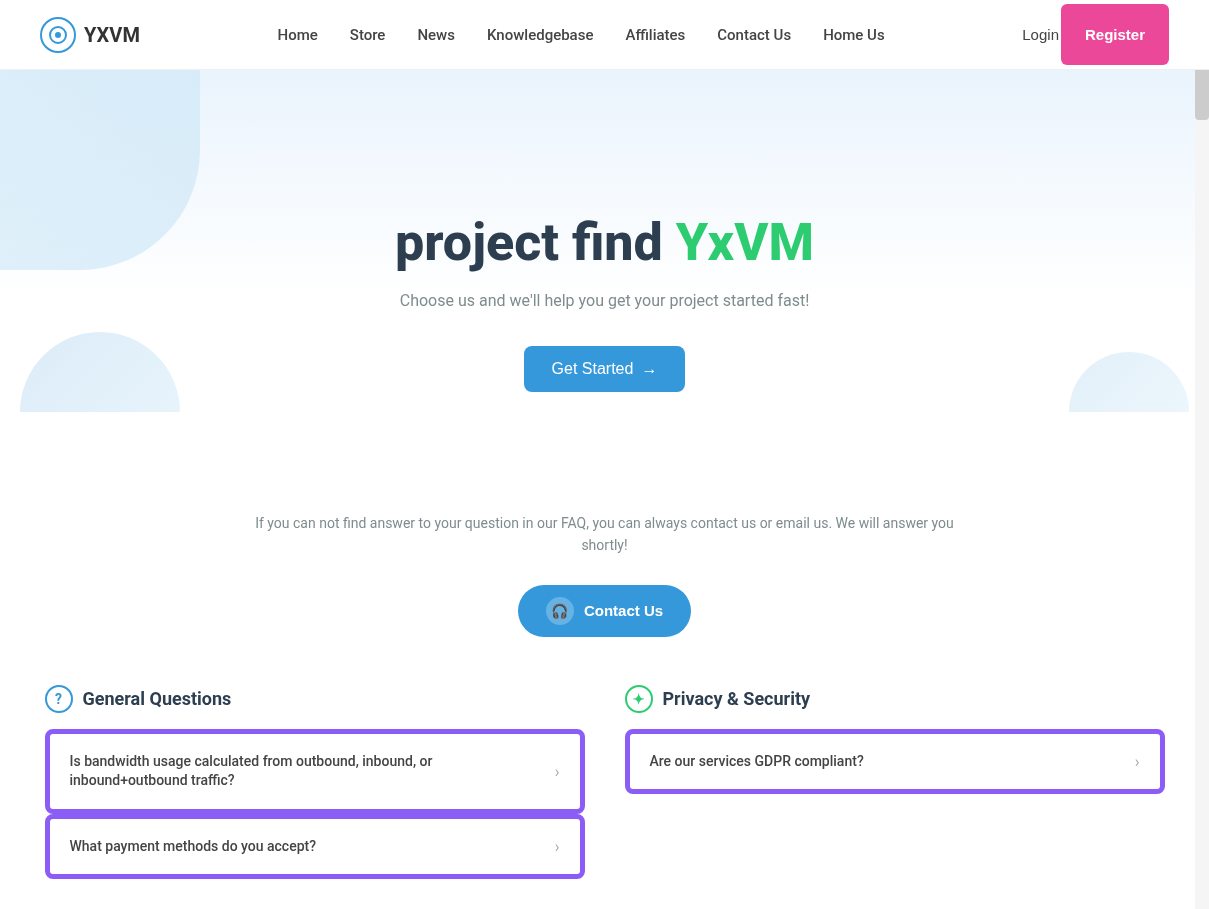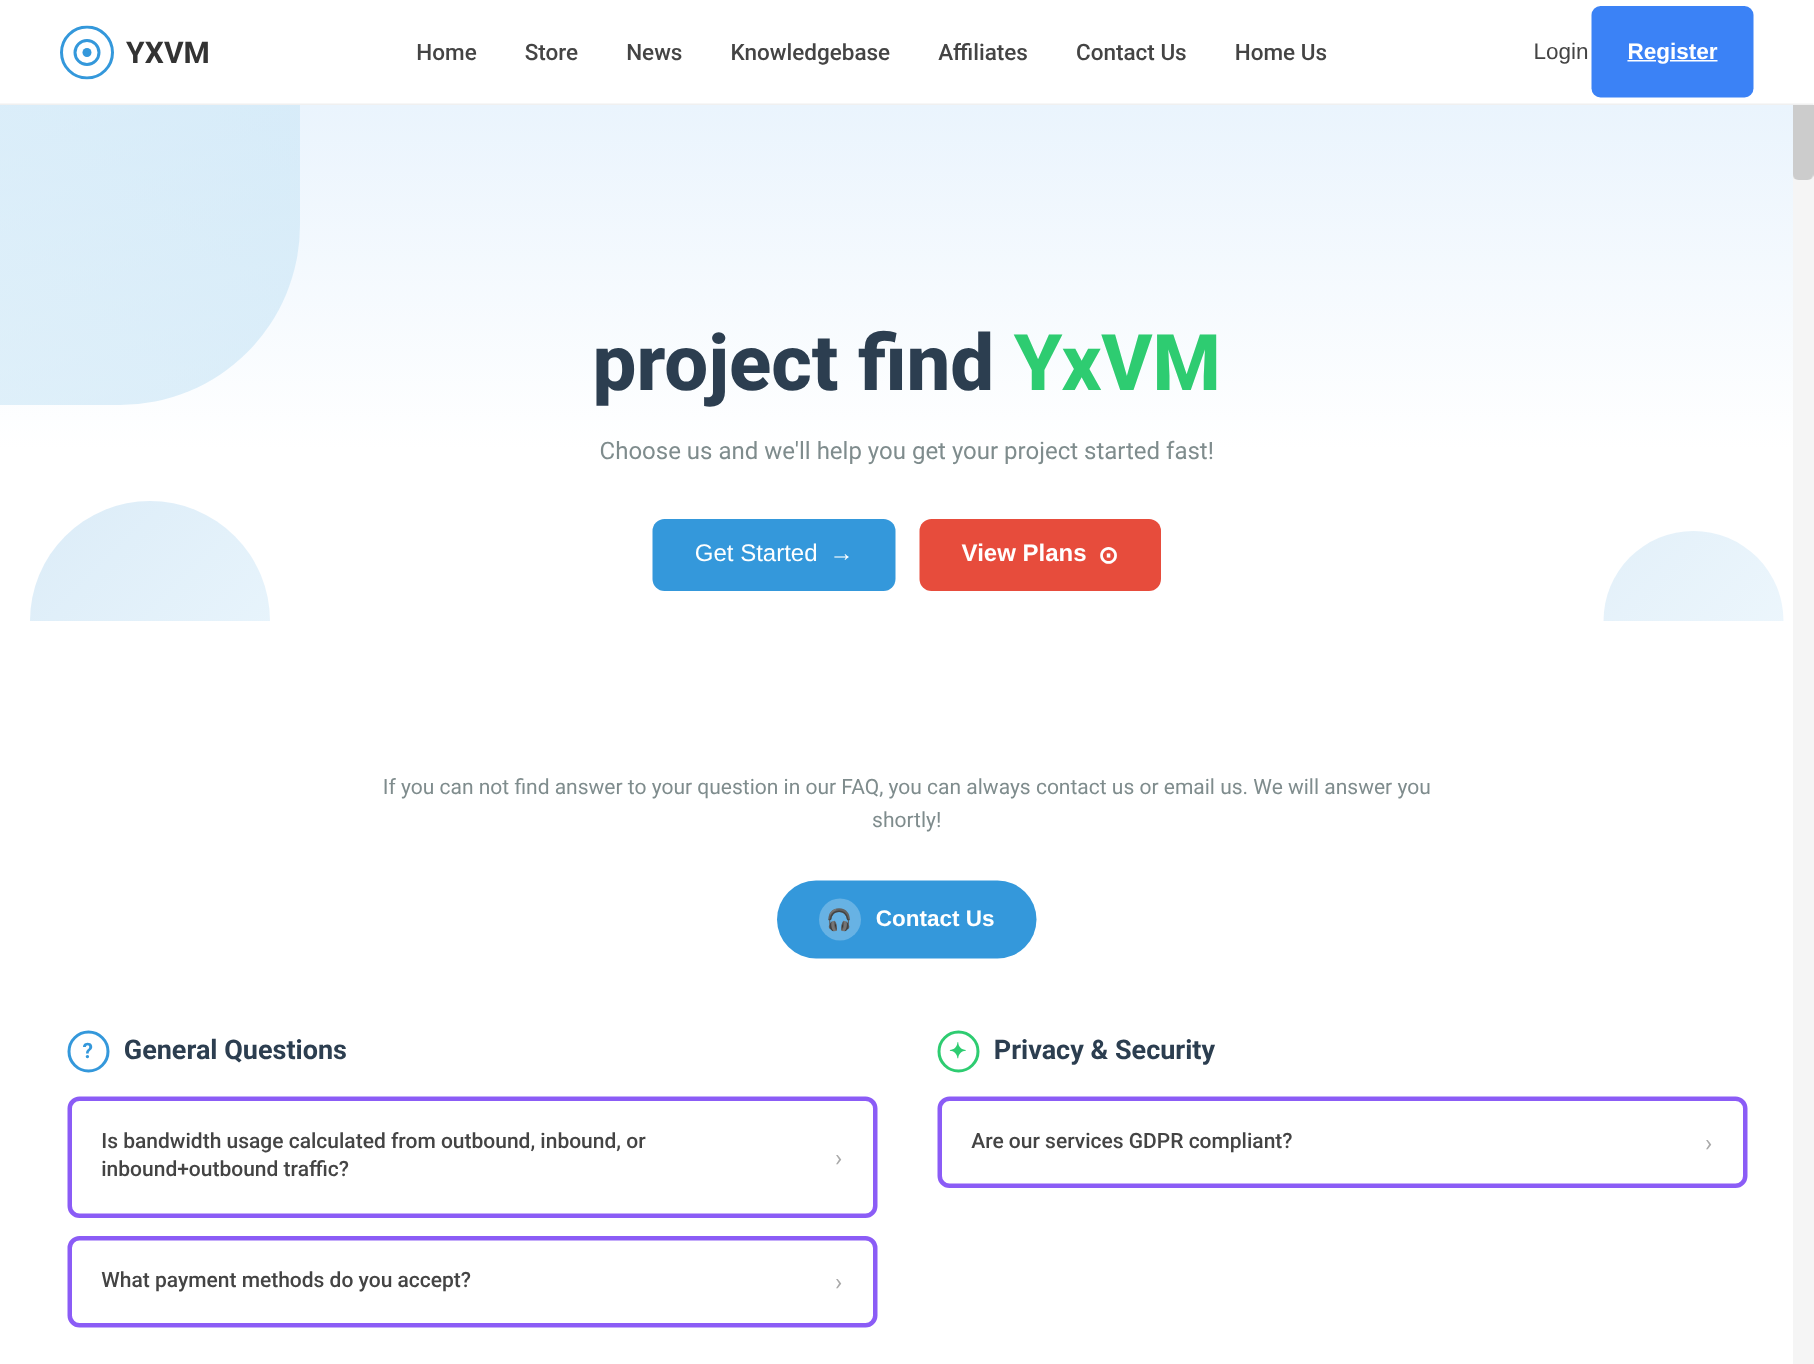--- a/index.html
+++ b/index.html
@@ -54,29 +54,28 @@
     }
     .btn-login {
       background: none;
       border: none;
       font-size: 15px;
       color: #444;
       cursor: pointer;
       font-weight: 500;
     }
     .btn-register {
-      background: #3b82f6;
+      background: #ec4899;
       color: #fff;
       border: none;
       padding: 22px 24px;
       border-radius: 6px;
       font-size: 15px;
       font-weight: 600;
       cursor: pointer;
-      text-decoration: underline;
     }
 
     
     .hero {
       position: relative;
       background: linear-gradient(180deg, #eaf4fd 0%, #fff 60%);
       padding: 80px 40px 60px;
       text-align: center;
       overflow: hidden;
     }
@@ -230,28 +229,27 @@
       border-radius: 50%;
       display: flex;
       align-items: center;
       justify-content: center;
       color: #3498db;
       font-size: 14px;
       font-weight: 700;
     }
     .faq-item {
       background: #fff;
-      border: 3px solid #8b5cf6;
+      border: 5px solid #8b5cf6;
       border-radius: 8px;
       padding: 18px 20px;
       display: flex;
       align-items: center;
       justify-content: center;
       cursor: pointer;
-      margin-bottom: 12px;
     }
     .faq-item-text {
       font-size: 14px;
       color: #444;
       font-weight: 500;
       line-height: 1.4;
       flex: 1;
       padding-right: 16px;
     }
     .faq-chevron {
@@ -315,24 +313,20 @@
     <br>
     <span>project find </span><span class="brand-name">YxVM</span>
   </h1>
   <p class="hero-subtitle">Choose us and we'll help you get your project started fast!</p>
 
   <div class="hero-buttons">
     <button class="btn-get-started">
       <span>Get Started</span>
       <span>→</span>
     </button>
-    <button class="btn-view-plans">
-      <span>View Plans</span>
-      <span>⊙</span>
-    </button>
   </div>
 </section>
 
 <section class="faq-section">
   <p class="faq-desc">If you can not find answer to your question in our FAQ, you can always contact us or email us. We will answer you shortly!</p>
 
   <button class="btn-contact-us">
     <span class="contact-icon-circle">🎧</span>
     <span>Contact Us</span>
   </button>

